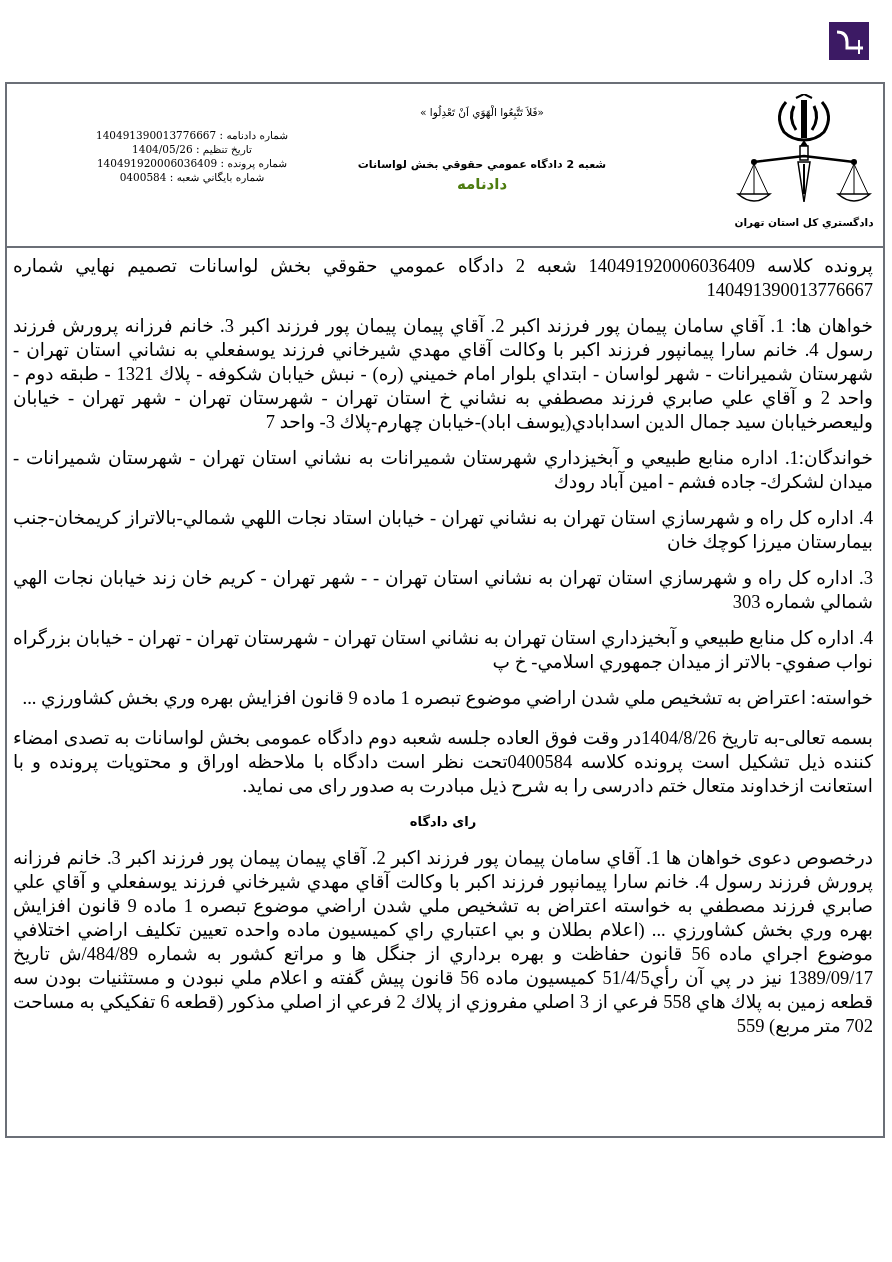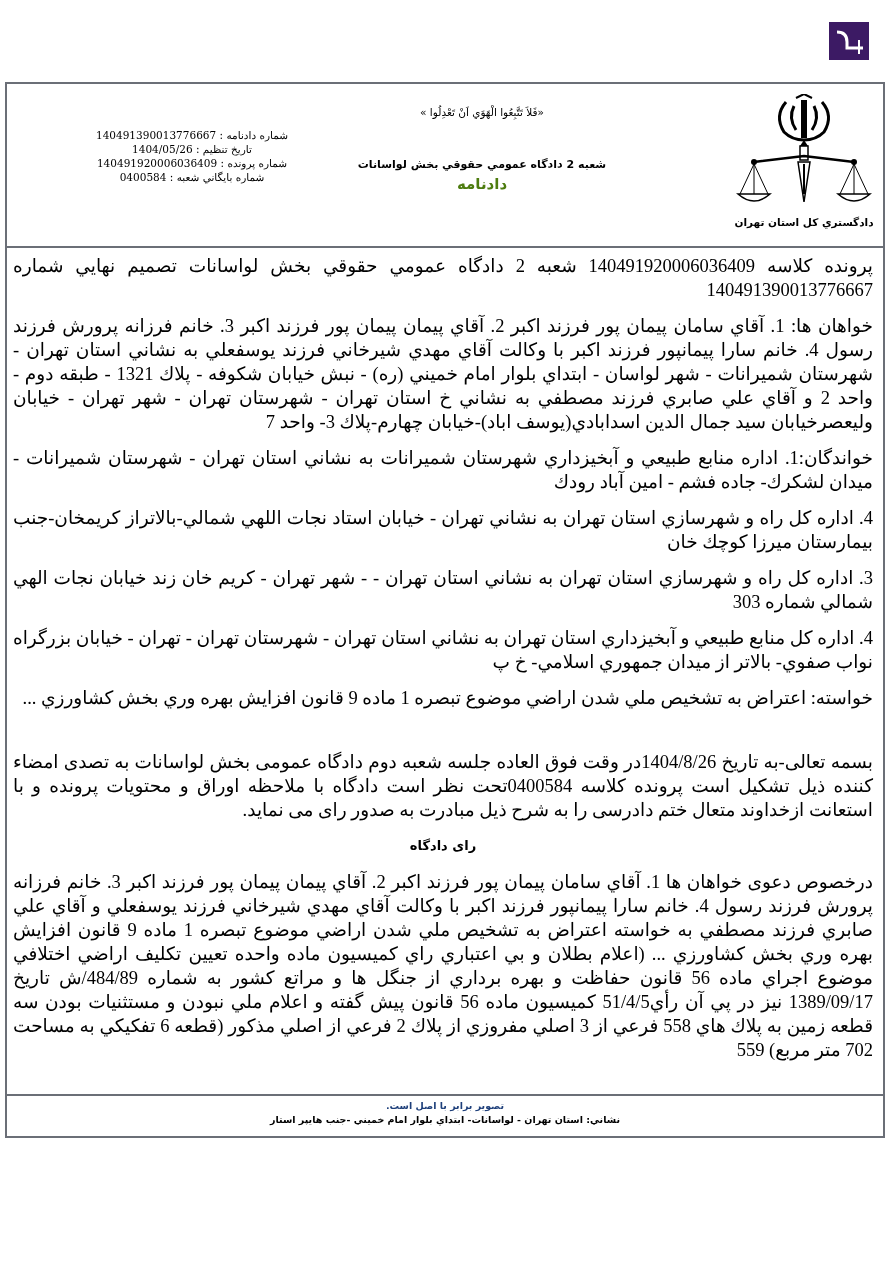--- a/index.html
+++ b/index.html
@@ -12,21 +12,21 @@
   .emblem-box svg { display: block; margin: 0 auto; }
   .emblem-label { font-family: "DejaVu Sans", sans-serif; font-weight: bold; font-size: 10.5px; direction: rtl; margin-top: 2px; }
   .center-block { position: absolute; left: 330px; top: 22px; width: 290px; text-align: center; direction: rtl; }
   .verse { font-family: "DejaVu Sans", sans-serif; font-size: 10.5px; }
   .court-name { font-family: "DejaVu Sans", sans-serif; font-weight: bold; font-size: 11px; margin-top: 40px; }
   .doc-title { font-family: "DejaVu Sans", sans-serif; font-weight: bold; font-size: 15px; color: #4d7c0f; margin-top: 4px; }
   .meta { position: absolute; left: 70px; top: 44px; width: 230px; direction: rtl; text-align: center; font-family: "DejaVu Serif", serif; font-weight: normal; font-size: 10.5px; line-height: 14px; }
   .meta .row { white-space: nowrap; }
   .body { direction: rtl; text-align: justify; font-size: 18.5px; line-height: 24px; padding: 6px 10px 0 6px; }
   .body p { margin: 0 0 12px 0; }
-  .body p.spaced-top { margin-top: 40px; }
+  .body p.spaced-top { margin-top: 16px; }
   .verdict-title { text-align: center; font-family: "DejaVu Sans", sans-serif; font-weight: bold; font-size: 13px; margin: 4px 0 12px 0; }
   .footer { position: absolute; left: 0; right: 0; bottom: 0; height: 42px; border-top: 2px solid #6b6f77; text-align: center; direction: rtl; font-family: "DejaVu Sans", sans-serif; font-size: 9.5px; line-height: 14px; padding-top: 3px; box-sizing: border-box; }
   .footer .cert { color: #1e3f7a; font-weight: bold; }
   .footer .addr { font-weight: bold; }
 </style>
 </head>
 <body>
 
 <div class="logo">
   <svg width="40" height="38" viewBox="0 0 40 38">
@@ -88,17 +88,13 @@
     <p>خواندگان:1. اداره منابع طبيعي و آبخيزداري شهرستان شميرانات به نشاني استان تهران - شهرستان شميرانات - ميدان لشكرك- جاده فشم - امين آباد رودك</p>
     <p>4. اداره كل راه و شهرسازي استان تهران به نشاني تهران - خيابان استاد نجات اللهي شمالي-بالاتراز كريمخان-جنب بيمارستان ميرزا كوچك خان</p>
     <p>3. اداره كل راه و شهرسازي استان تهران به نشاني استان تهران - - شهر تهران - كريم خان زند خيابان نجات الهي شمالي شماره 303</p>
     <p>4. اداره كل منابع طبيعي و آبخيزداري استان تهران به نشاني استان تهران - شهرستان تهران - تهران - خيابان بزرگراه نواب صفوي- بالاتر از ميدان جمهوري اسلامي- خ پ</p>
     <p>خواسته: اعتراض به تشخيص ملي شدن اراضي موضوع تبصره 1 ماده 9 قانون افزايش بهره وري بخش كشاورزي ...</p>
     <p class="spaced-top">بسمه تعالی-به تاریخ 1404/8/26در وقت فوق العاده جلسه شعبه دوم دادگاه عمومی بخش لواسانات به تصدی امضاء کننده ذیل تشکیل است پرونده کلاسه 0400584تحت نظر است دادگاه با ملاحظه اوراق و محتویات پرونده و با استعانت ازخداوند متعال ختم دادرسی را به شرح ذیل مبادرت به صدور رای می نماید.</p>
     <div class="verdict-title">رای دادگاه</div>
     <p>درخصوص دعوی خواهان ها 1. آقاي سامان پيمان پور فرزند اكبر 2. آقاي پيمان پيمان پور فرزند اكبر 3. خانم فرزانه پرورش فرزند رسول 4. خانم سارا پيمانپور فرزند اكبر با وكالت آقاي مهدي شيرخاني فرزند يوسفعلي و آقاي علي صابري فرزند مصطفي به خواسته اعتراض به تشخيص ملي شدن اراضي موضوع تبصره 1 ماده 9 قانون افزايش بهره وري بخش كشاورزي ... (اعلام بطلان و بي اعتباري راي كميسيون ماده واحده تعيين تكليف اراضي اختلافي موضوع اجراي ماده 56 قانون حفاظت و بهره برداري از جنگل ها و مراتع كشور به شماره 484/89/ش تاريخ 1389/09/17 نيز در پي آن رأي51/4/5 كميسيون ماده 56 قانون پيش گفته و اعلام ملي نبودن و مستثنيات بودن سه قطعه زمين به پلاك هاي 558 فرعي از 3 اصلي مفروزي از پلاك 2 فرعي از اصلي مذكور (قطعه 6 تفكيكي به مساحت 702 متر مربع) 559</p>
   </div>
 
-  <div class="footer">
-    <div class="cert">تصوير برابر با اصل است.</div>
-    <div class="addr">نشاني:  استان تهران - لواسانات- ابتداي بلوار امام خميني -جنب هايپر استار</div>
-  </div>
 </div>
 
 </body></html>

